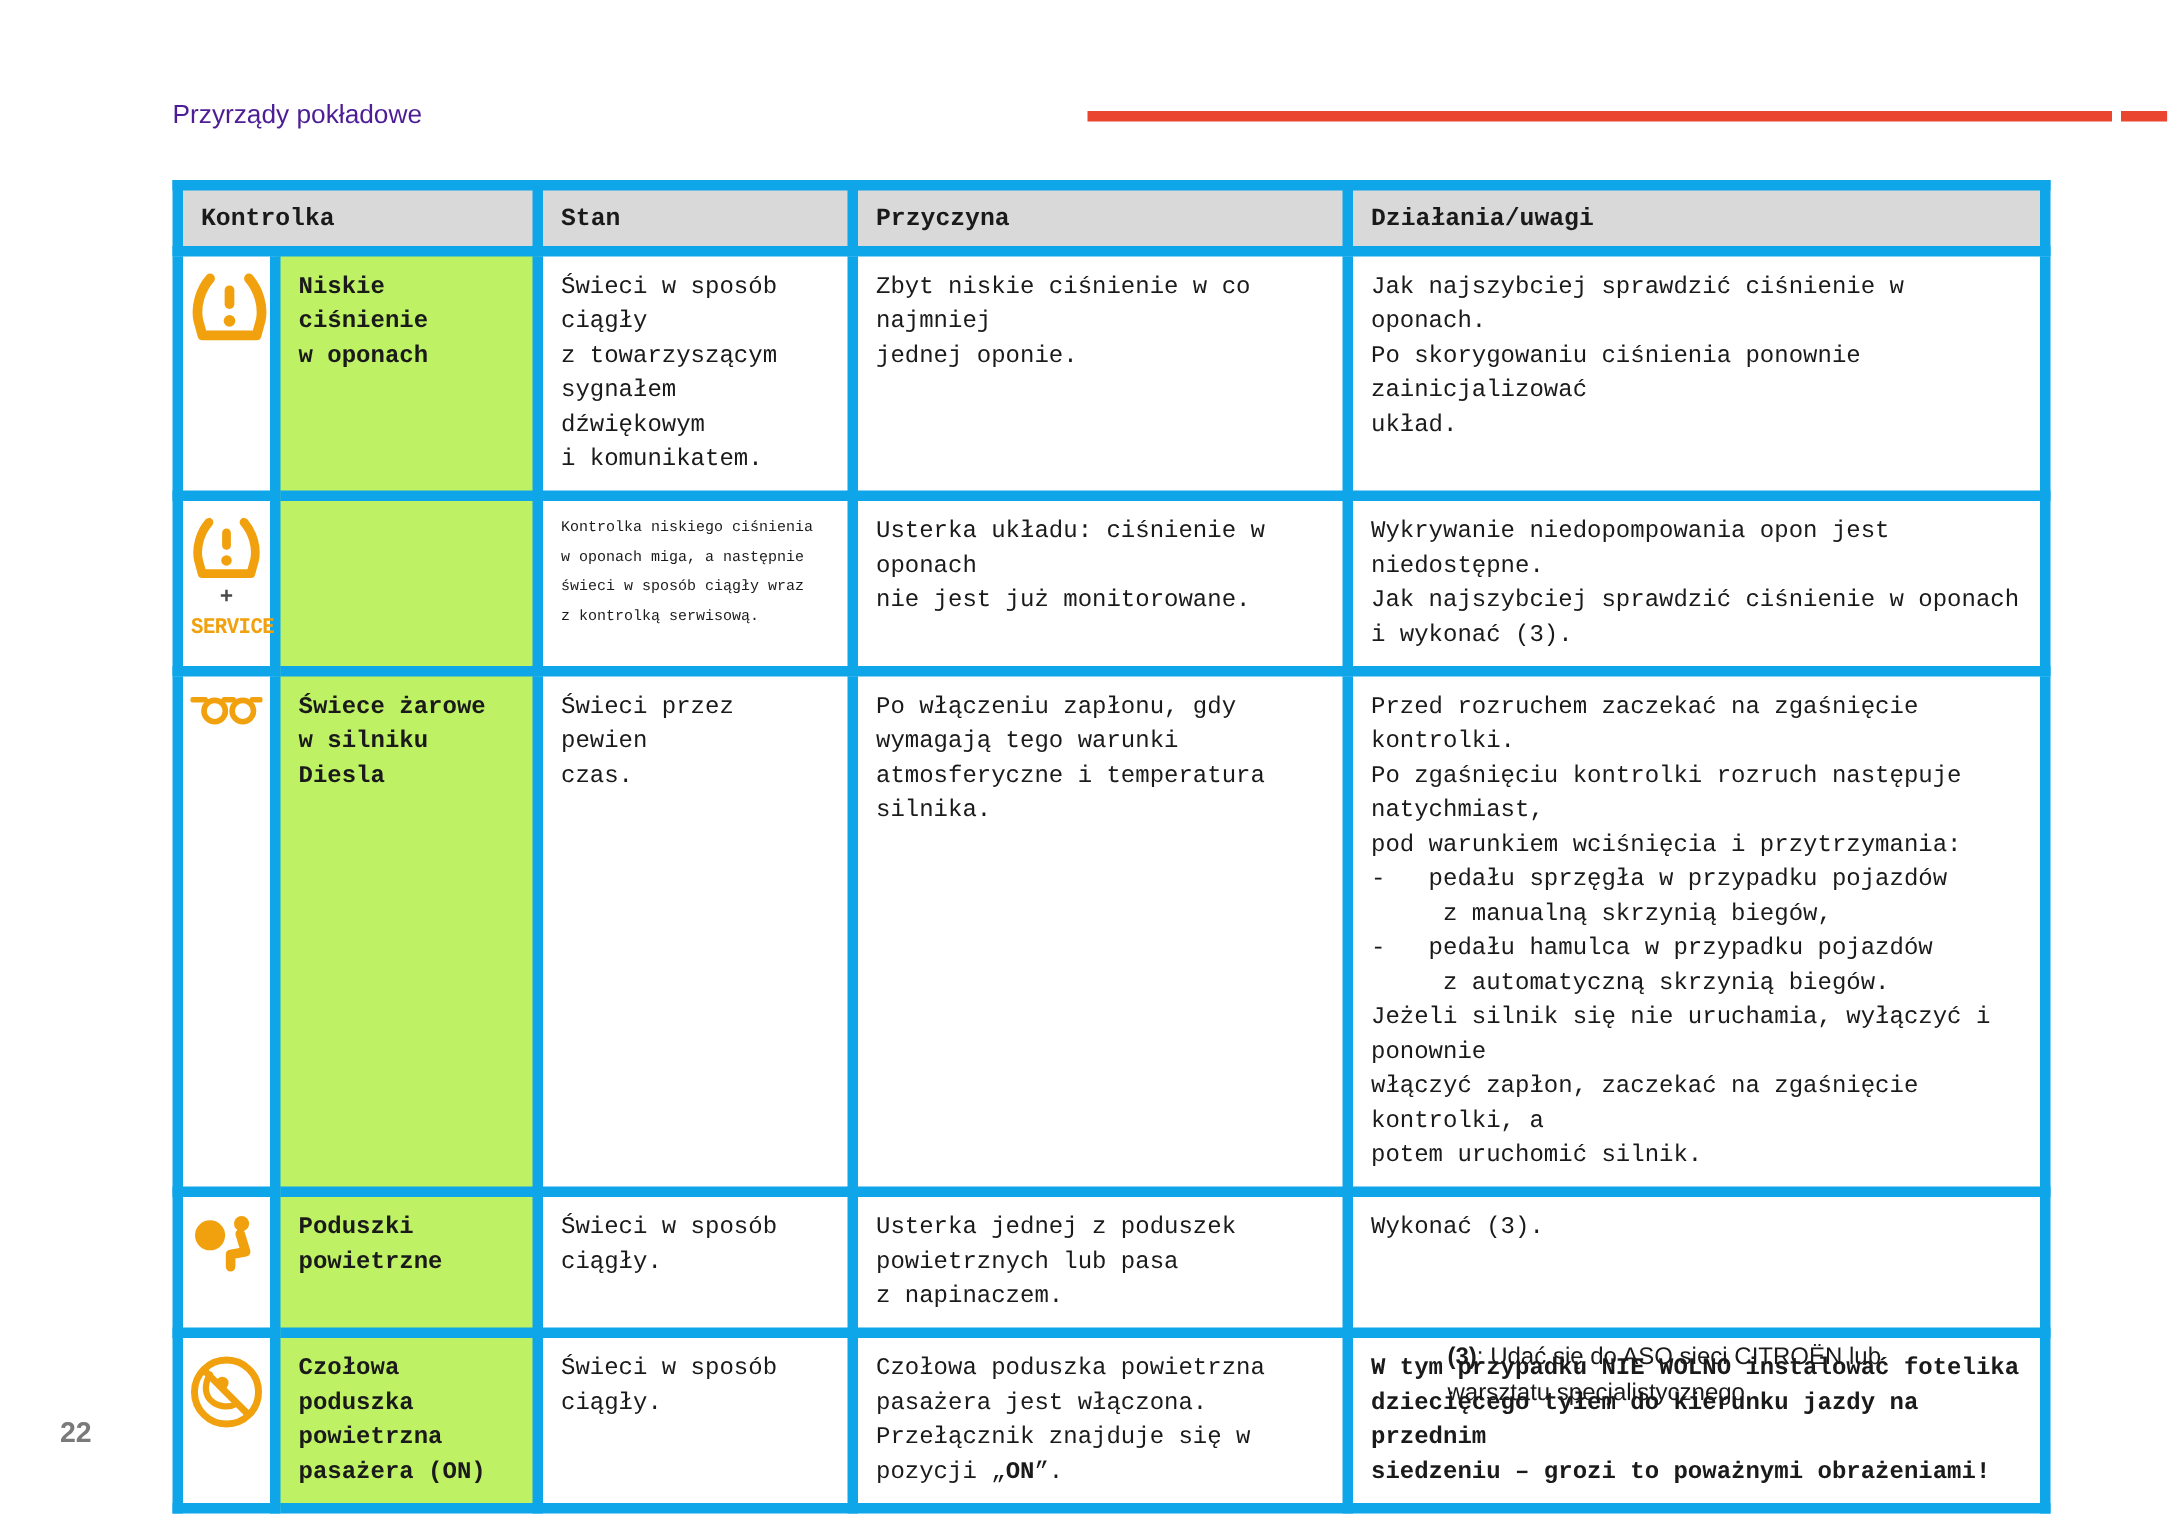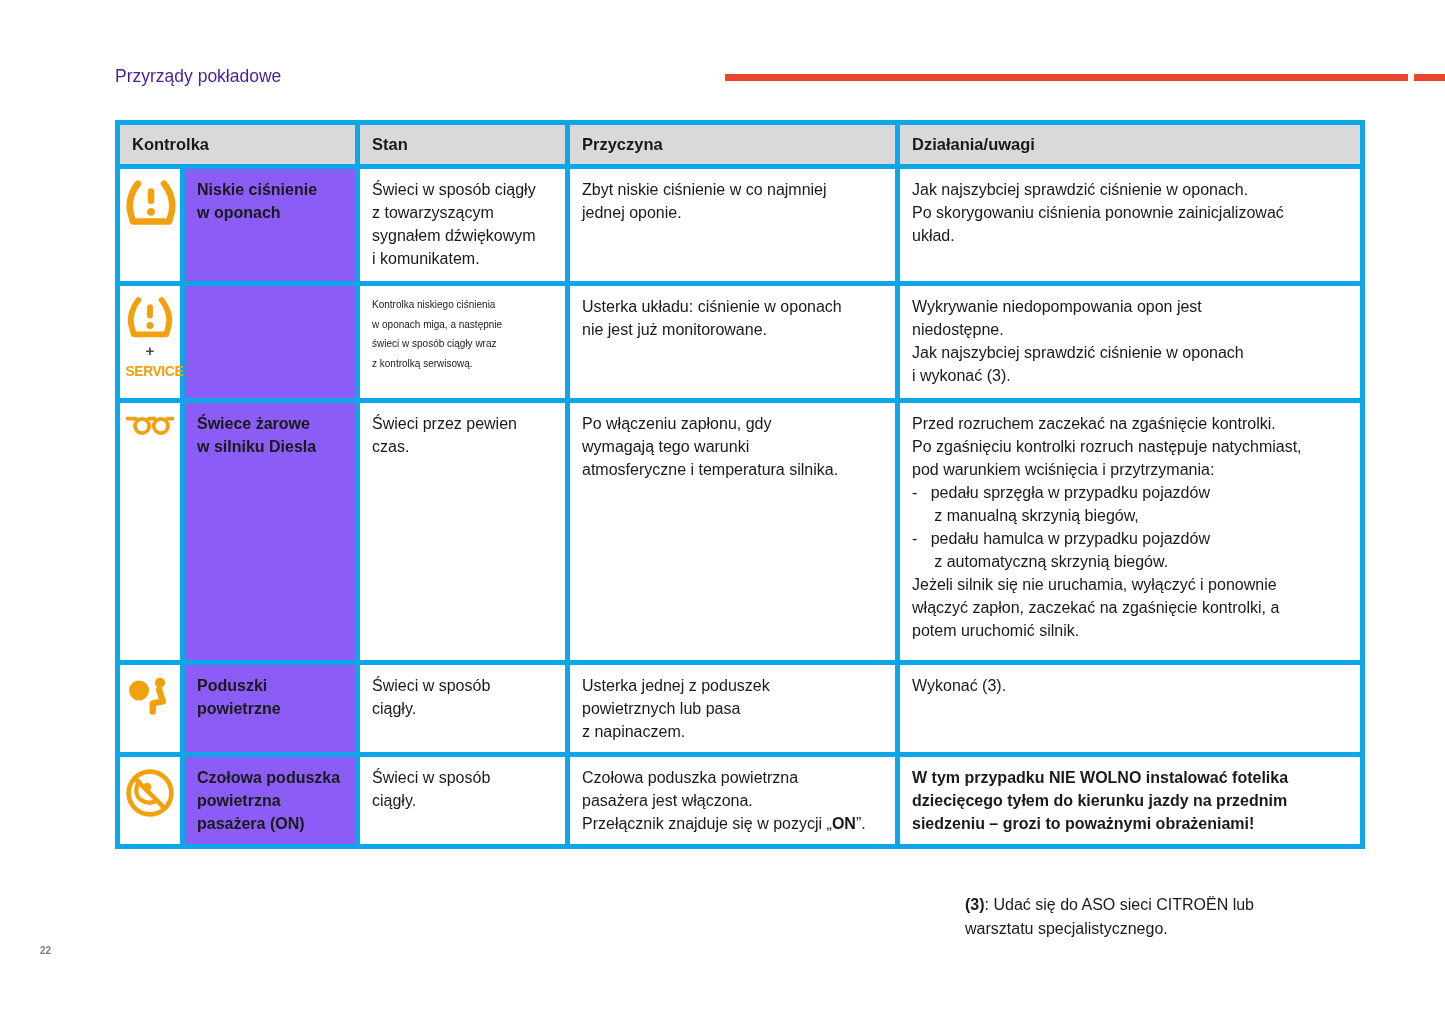--- a/index.html
+++ b/index.html
@@ -25,21 +25,21 @@
   .rule-end  { left: 1414px; width: 31px; }
 
   table.wl {
     position: absolute;
     left: 115px;
     top: 120px;
     width: 1245px;
     border-collapse: collapse;
     table-layout: fixed;
   }
-  .wl th, .wl td { border: 5px solid #0ea5e9; text-align: left; }
+  .wl th, .wl td { border: 7px solid #0ea5e9; text-align: left; font-family: Liberation Mono, monospace; }
   .wl th {
     background: #d9d9d9;
     font-size: 16.5px;
     font-weight: bold;
     padding: 8px 12px;
     height: 44px;
     vertical-align: middle;
   }
   .wl td {
     font-size: 16px;
@@ -48,21 +48,21 @@
     vertical-align: top;
     white-space: pre-line;
   }
   tr.r1 { height: 117px; }
   tr.r2 { height: 117px; }
   tr.r3 { height: 262px; }
   tr.r4 { height: 90px; }
   tr.r5 { height: 90px; }
 
   td.icon-cell { text-align: center; padding: 10px 3px; white-space: normal; background: #ffffff; }
-  td.label-cell { background: #8b5cf6; font-weight: bold; margin-top: 25px; }
+  td.label-cell { background: #bef264; font-weight: bold; margin-top: 25px; }
   td.small-text { font-size: 10px; line-height: 19.5px; }
   td.bold-cell { font-weight: bold; }
   .bold { font-weight: bold; }
 
   .plus-sign { font-size: 15px; font-weight: bold; color: #4a4a4a; line-height: 16px; margin-top: 2px; }
   .service-label {
     display: inline-block;
     color: #f0a10d;
     font-weight: bold;
     font-size: 15px;
@@ -80,21 +80,21 @@
     white-space: pre-line;
   }
   .fn1 { left: 115px; width: 400px; }
   .fn2 { left: 540px; width: 410px; }
   .fn3 { left: 965px; width: 390px; margin-top: 33px; }
 
   .page-number {
     position: absolute;
     left: 40px;
     top: 945px;
-    font-size: 10px;
+    font-size: 19px;
     font-weight: bold;
     color: #7a7a7a;
   }
   .icon svg { display: inline-block; vertical-align: top; }
 </style>
 </head>
 <body>
 
 <div class="page">
 

